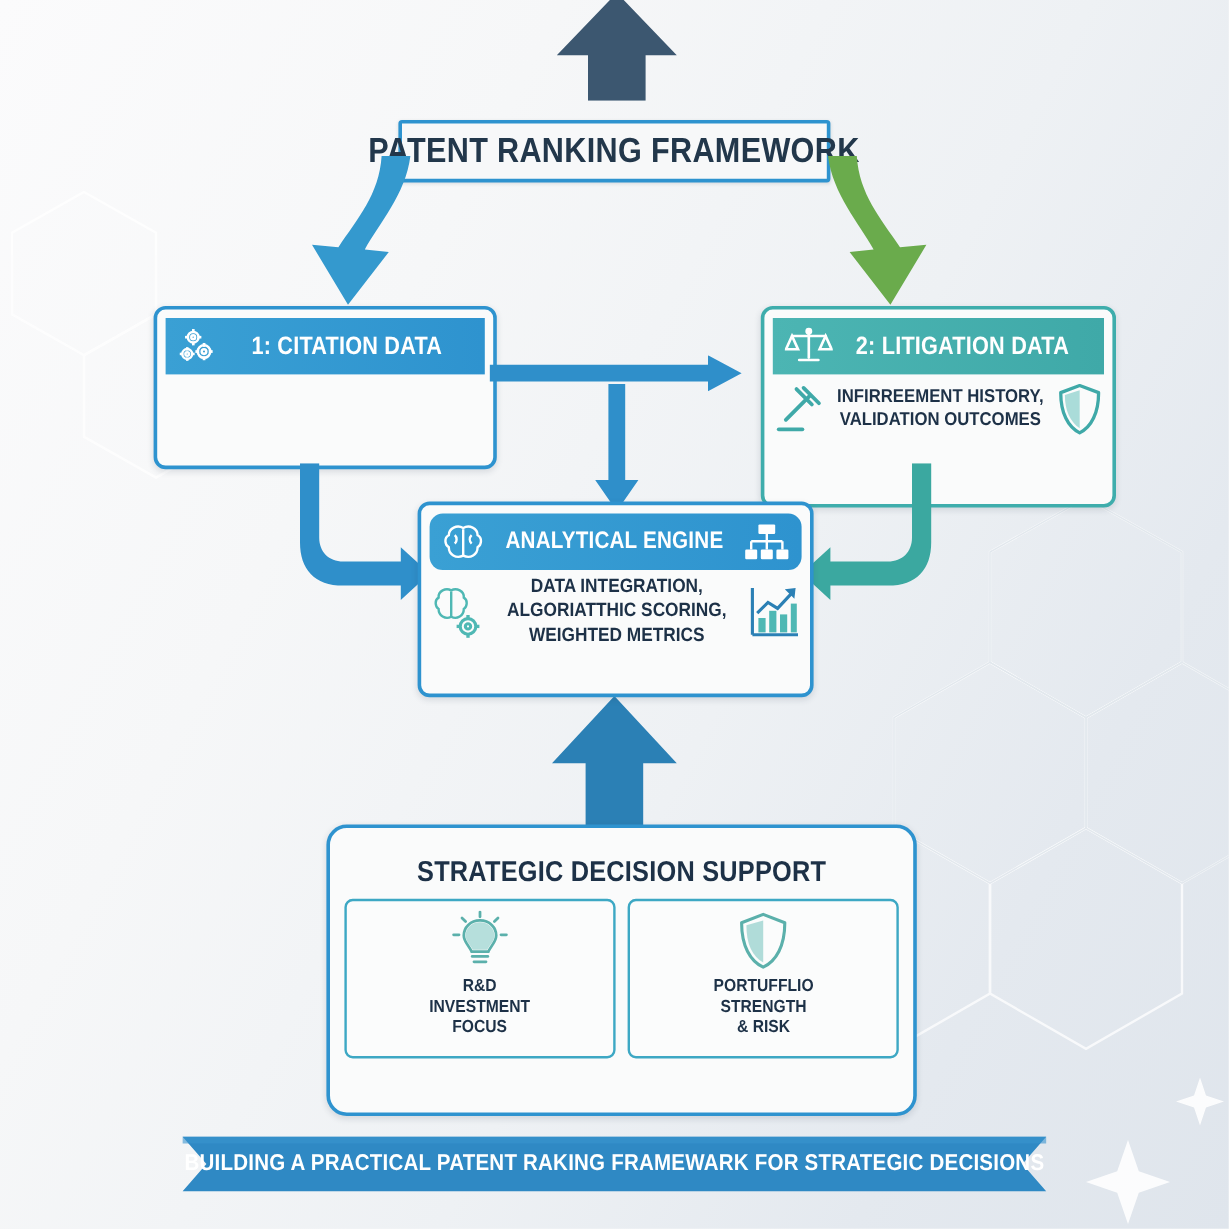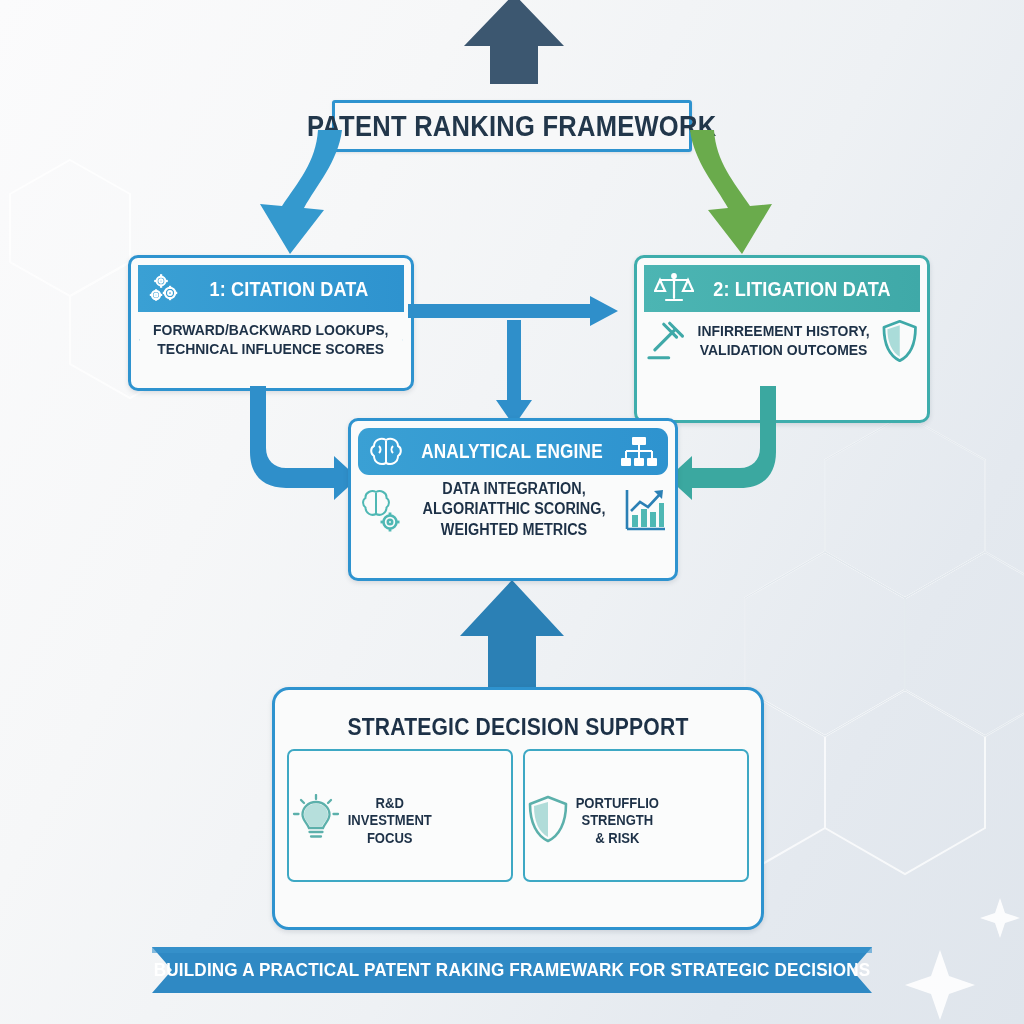--- a/index.html
+++ b/index.html
@@ -164,21 +164,21 @@
     justify-content: space-between;
     gap: 10px;
     height: 133px;
   }
   .subcard {
     flex: 1;
     background: #fbfcfc;
     border: 2px solid #3da8c4;
     border-radius: 7px;
     display: flex;
-    flex-direction: row;
+    flex-direction: column;
     align-items: center;
     justify-content: flex-start;
     padding-top: 7px;
   }
   .subcard-icon { height: 52px; display: flex; align-items: center; }
   .subcard-label {
     margin-top: 4px;
     text-align: center;
     font-size: 14.5px;
     font-weight: bold;
@@ -269,35 +269,20 @@
             <rect x="7" y="24.9" width="2.1" height="2.8"></rect>
           <rect x="1.8" y="20.9" width="2.8" height="2.1"></rect>
             <rect x="11.4" y="20.9" width="2.8" height="2.1"></rect>
           <rect x="20.9" y="12.8" width="2.3" height="3.2"></rect>
             <rect x="20.9" y="24" width="2.3" height="3.2"></rect>
           <rect x="14.8" y="18.8" width="3.2" height="2.3"></rect>
             <rect x="26" y="18.8" width="3.2" height="2.3"></rect>
         </g>
       </svg>
       <span class="hdr-title">1: CITATION DATA</span>
-    </div>
-    <div class="card-body">
-      <svg width="40" height="44" viewBox="0 0 40 44">
-        <g fill="none" stroke="#2e93cf" stroke-width="3.4" stroke-linecap="round">
-          <circle cx="17" cy="17" r="11"></circle>
-          <line x1="9" y1="26" x2="2" y2="38"></line>
-        </g>
-      </svg>
-      <div class="body-text">
-        <div>FORWARD/BACKWARD LOOKUPS,</div>
-        <div>TECHNICAL INFLUENCE SCORES</div>
-      </div>
-      <svg width="36" height="36" viewBox="0 0 36 36">
-        <path d="M18 5 C9.2 5 2.5 10 2.5 16.4 C2.5 20.4 5.2 23.9 9.4 25.9 L7.2 32.5 L15 26.9 C16 27.1 17 27.2 18 27.2 C26.8 27.2 33.5 22.4 33.5 16.4 C33.5 10 26.8 5 18 5 Z" fill="none" stroke="#2e93cf" stroke-width="2.6" stroke-linejoin="round"></path>
-      </svg>
     </div>
   </div>
 
   <div class="card card-teal" id="card-litigation">
     <div class="card-hdr hdr-teal">
       <svg width="40" height="34" viewBox="0 0 40 34">
         <g stroke="#ffffff" stroke-width="2.2" fill="none" stroke-linecap="round">
           <line x1="20" y1="4" x2="20" y2="26"></line>
           <line x1="6" y1="8" x2="34" y2="8"></line>
           <line x1="12" y1="28" x2="28" y2="28"></line>

